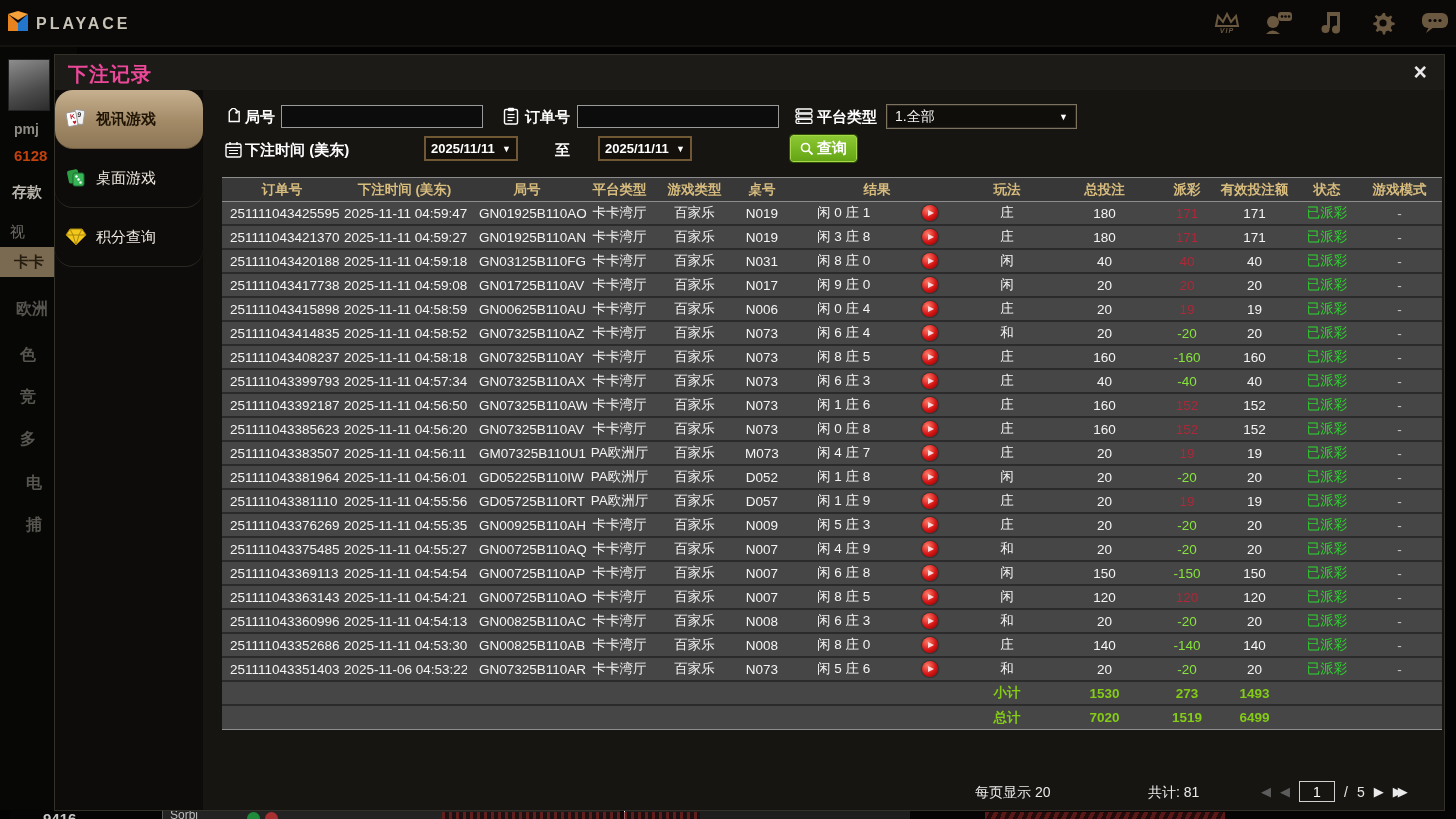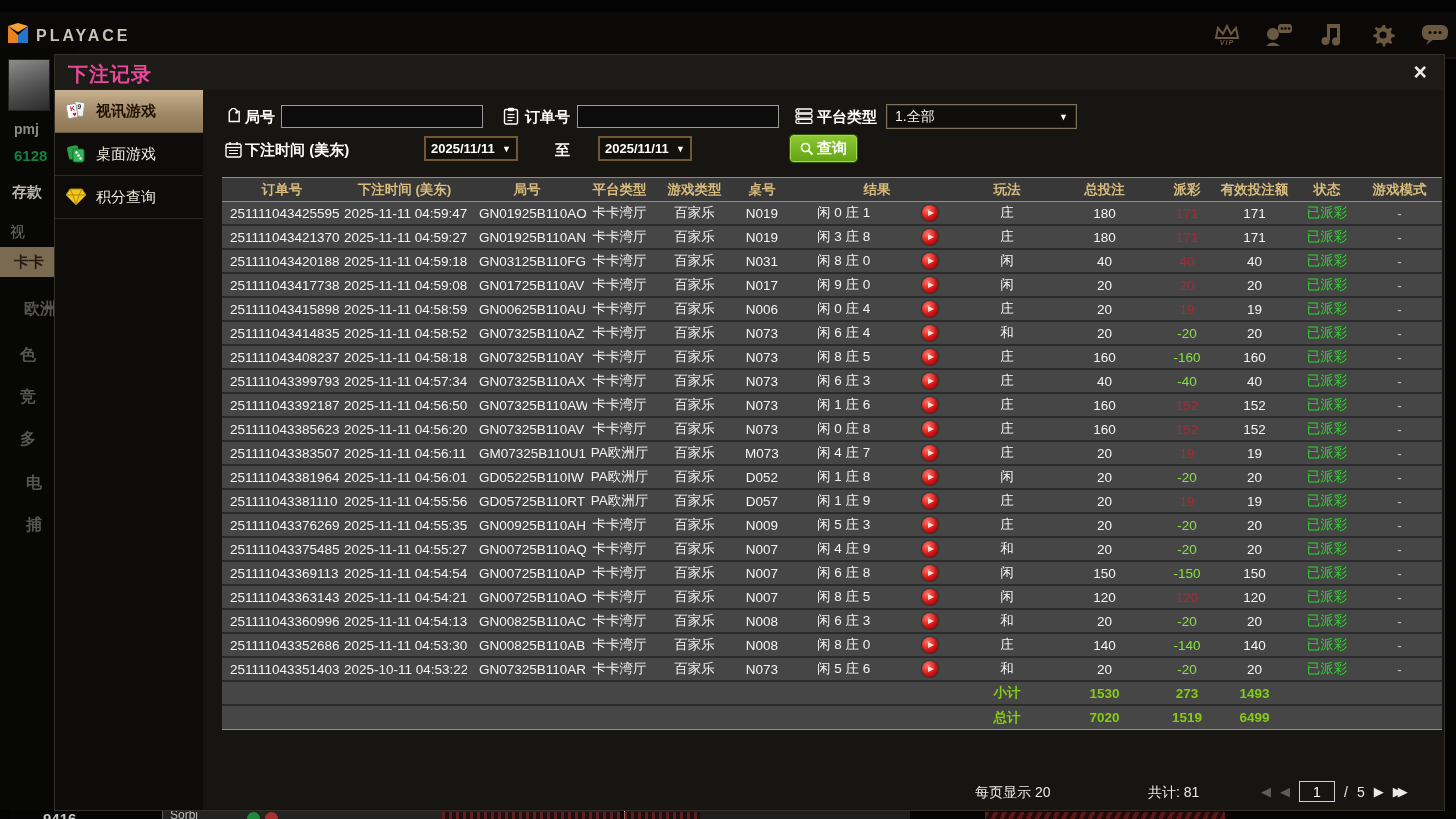--- a/index.html
+++ b/index.html
@@ -1,33 +1,33 @@
 <!DOCTYPE html>
 <html><head>
 <meta charset="utf-8">
 <style>
   * { margin:0; padding:0; box-sizing:border-box; }
   html,body { background:#000; }
   body { font-family:"Liberation Sans","DejaVu Sans",sans-serif; width:1456px; height:819px; overflow:hidden; }
   .stage { position:relative; width:1456px; height:819px; background:#030303; overflow:hidden; }
 
   
-  .topbar { position:absolute; left:0; top:12px; width:1456px; height:47px; background:#0b0907; border-bottom:2px solid #151310; }
+  .topbar { position:absolute; left:0; top:0; width:1456px; height:47px; background:#0b0907; border-bottom:2px solid #151310; }
   .logo-mark { position:absolute; left:6px; top:9px; }
   .brand { position:absolute; left:36px; top:15px; color:#c8c3b8; font-size:16px; font-weight:bold; letter-spacing:3px; }
   .top-icons { position:absolute; right:4px; top:6px; display:flex; gap:18px; align-items:center; }
   .tbi { width:34px; height:34px; display:flex; flex-direction:column; align-items:center; justify-content:center; color:#6b5840; }
   .tbi .mini { font-size:7px; font-weight:bold; letter-spacing:1px; margin-top:-2px; color:#6b5840; }
 
   
   .bg-left { position:absolute; left:0; top:47px; width:77px; height:763px; background:#070706; overflow:hidden; }
   .bg-left > div { position:absolute; white-space:nowrap; }
   .bg-avatar { left:8px; top:12px; width:42px; height:52px; background:linear-gradient(160deg,#8d8d8d,#4c4c4c 60%,#2c2c2c); border:1px solid #222; }
   .bg-user { left:14px; top:74px; color:#8f8c86; font-size:14px; font-weight:bold; }
-  .bg-balance { left:14px; top:100px; color:#15803d; font-size:15px; font-weight:bold; }
+  .bg-balance { left:14px; top:100px; color:#c2410c; font-size:15px; font-weight:bold; }
   .bg-deposit { left:12px; top:136px; color:#b9b5ad; font-size:15px; font-weight:bold; }
   .bg-cards { left:10px; top:176px; color:#6f6c66; font-size:15px; }
   .bg-kaka { left:0; top:200px; width:55px; height:30px; background:#8f7c5f; color:#2c2213; font-size:15px; font-weight:bold; line-height:30px; padding-left:14px; opacity:.85; }
   .bg-dim { color:#575550; font-size:16px; font-weight:bold; }
   .bg-bottom { position:absolute; left:10px; top:810px; width:1456px; height:15px; background:#050505; overflow:hidden; }
   .bg-bottom > div { position:absolute; }
   .bb-num { left:33px; top:0; color:#c9c9c9; font-size:15px; font-weight:bold; }
   .bb-box1 { left:152px; top:0; width:458px; height:9px; background:#232323; border-top:1px solid #5a5a5a; border-left:1px solid #5a5a5a; }
   .bb-box2 { left:614px; top:0; width:286px; height:9px; background:#1e1e1e; border-top:1px solid #5a5a5a; border-left:1px solid #fff; }
   .bb-text { left:160px; top:-2px; color:#bdbdbd; font-size:12px; }
@@ -37,21 +37,21 @@
   .bb-dots { left:432px; top:2px; width:258px; height:7px; background:repeating-linear-gradient(90deg,#7a1c1c 0 3px,#1a0808 3px 7px); opacity:.7; }
 
   
   .modal { position:absolute; left:55px; top:55px; width:1389px; height:755px; background:#1d1b18; box-shadow:0 0 0 1px #343129; }
   .m-title { position:absolute; left:13px; top:6px; color:#ec4899; font-size:20px; font-weight:bold; letter-spacing:1px; }
   .m-close { position:absolute; right:17px; top:3px; color:#e9e9e9; font-size:23px; font-weight:bold; cursor:pointer; line-height:28px; }
   .m-divider { position:absolute; left:148px; top:35px; right:14px; height:1px; background:#47443e; }
 
   
   .m-sidebar { position:absolute; left:0; top:35px; width:148px; height:720px; background:#0d0c0a; }
-  .side-item { position:relative; height:43px; display:flex; align-items:center; gap:9px; padding-left:10px; color:#efeae1; font-size:15px; border-bottom:1px solid #2c2924; cursor:pointer; }
+  .side-item { position:relative; height:59px; display:flex; align-items:center; gap:9px; padding-left:10px; color:#efeae1; font-size:15px; border-bottom:1px solid #2c2924; cursor:pointer;border-radius:18px; }
   .side-item.active { background:linear-gradient(180deg,#c7b08f 0%,#a28a67 55%,#8d7656 100%); color:#201405; font-weight:bold; border-bottom:1px solid #6d5b42; }
   .side-item.active::after { content:""; position:absolute; right:-11px; top:50%; margin-top:-11px; border-top:11px solid transparent; border-bottom:11px solid transparent; border-left:11px solid #a58d6a; }
   .side-icon { width:22px; height:20px; display:flex; align-items:center; justify-content:center; }
 
   
   .m-content { position:absolute; left:148px; top:35px; width:1241px; height:720px; background:#171512; }
   .f-icon { position:absolute; width:17px; height:17px; }
   .f-label { position:absolute; color:#fff; font-size:15px; font-weight:bold; white-space:nowrap; }
   .f-input { position:absolute; height:23px; width:202px; background:#0c0c0c; border:1px solid #9a9a9a; color:#eee; font-size:13px; padding:0 6px; }
   .sel-box { position:absolute; height:25px; width:191px; background:#0f0e0b; border:1px solid #7c7260; box-shadow:inset 0 0 0 1px #2a261f; color:#f2f2f2; font-size:14px; display:flex; align-items:center; padding:0 8px; cursor:pointer; }
@@ -153,21 +153,21 @@
     </div>
   </div>
 
   <div class="bg-left">
     <div class="bg-avatar"></div>
     <div class="bg-user">pmj</div>
     <div class="bg-balance">6128</div>
     <div class="bg-deposit">存款</div>
     <div class="bg-cards">视</div>
     <div class="bg-kaka">卡卡</div>
-    <div class="bg-dim" style="left:16px; top:252px;margin-left:8px;">欧洲</div>
+    <div class="bg-dim" style="left:16px; top:252px;">欧洲</div>
     <div class="bg-dim" style="left:20px; top:298px;">色</div>
     <div class="bg-dim" style="left:20px; top:340px;">竞</div>
     <div class="bg-dim" style="left:20px; top:382px;">多</div>
     <div class="bg-dim" style="left:26px; top:426px;">电</div>
     <div class="bg-dim" style="left:26px; top:468px;">捕</div>
   </div>
 
   <div class="bg-bottom">
     <div class="bb-box1"></div>
     <div class="bb-box2"></div>
@@ -680,21 +680,21 @@
               </div>
               <div class="td c7">庄</div>
               <div class="td c8">140</div>
               <div class="td c9 loss">-140</div>
               <div class="td c10">140</div>
               <div class="td c11 paid">已派彩</div>
               <div class="td c12 dim">-</div>
             </div>
             <div class="tr">
               <div class="td c0">251111043351403</div>
-              <div class="td c1">2025-10-11 04:53:22</div>
+              <div class="td c1">2025-11-06 04:53:22</div>
               <div class="td c2">GN07325B110AR</div>
               <div class="td c3">卡卡湾厅</div>
               <div class="td c4">百家乐</div>
               <div class="td c5">N073</div>
               <div class="td c6">
                 <span>闲 5 庄 6</span>
                 <span class="play-btn">
                   <i></i>
                 </span>
               </div>

